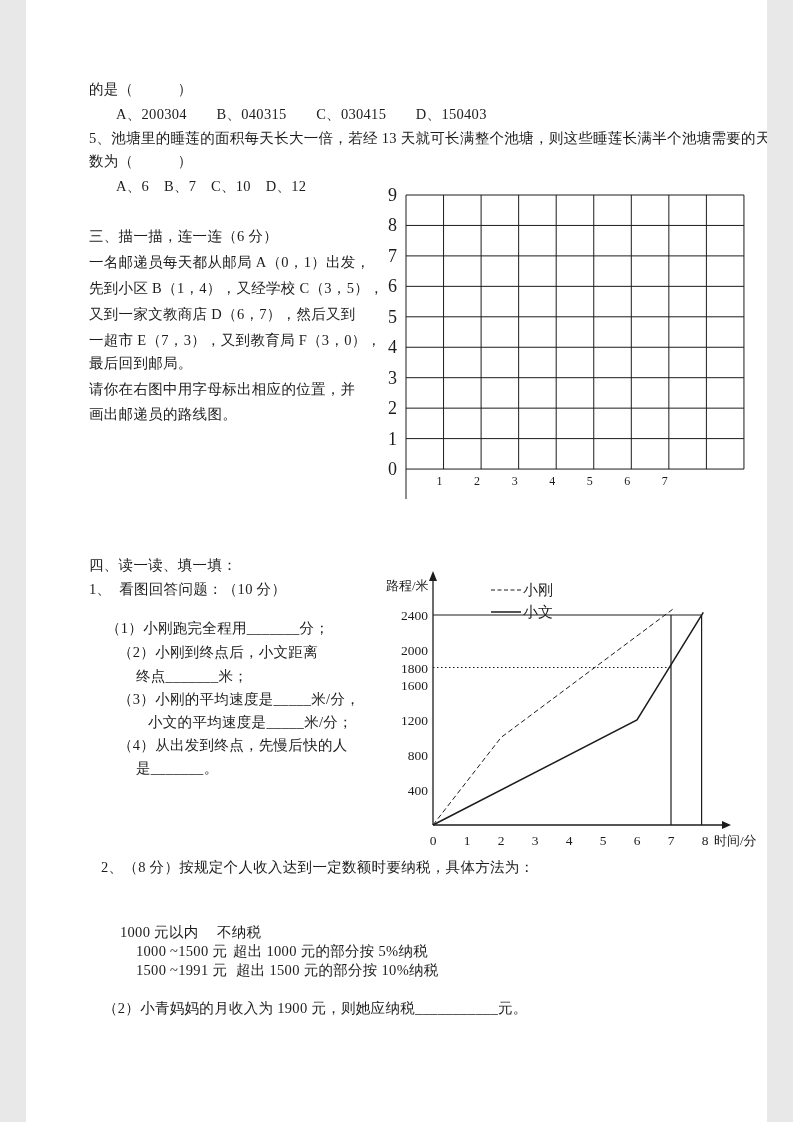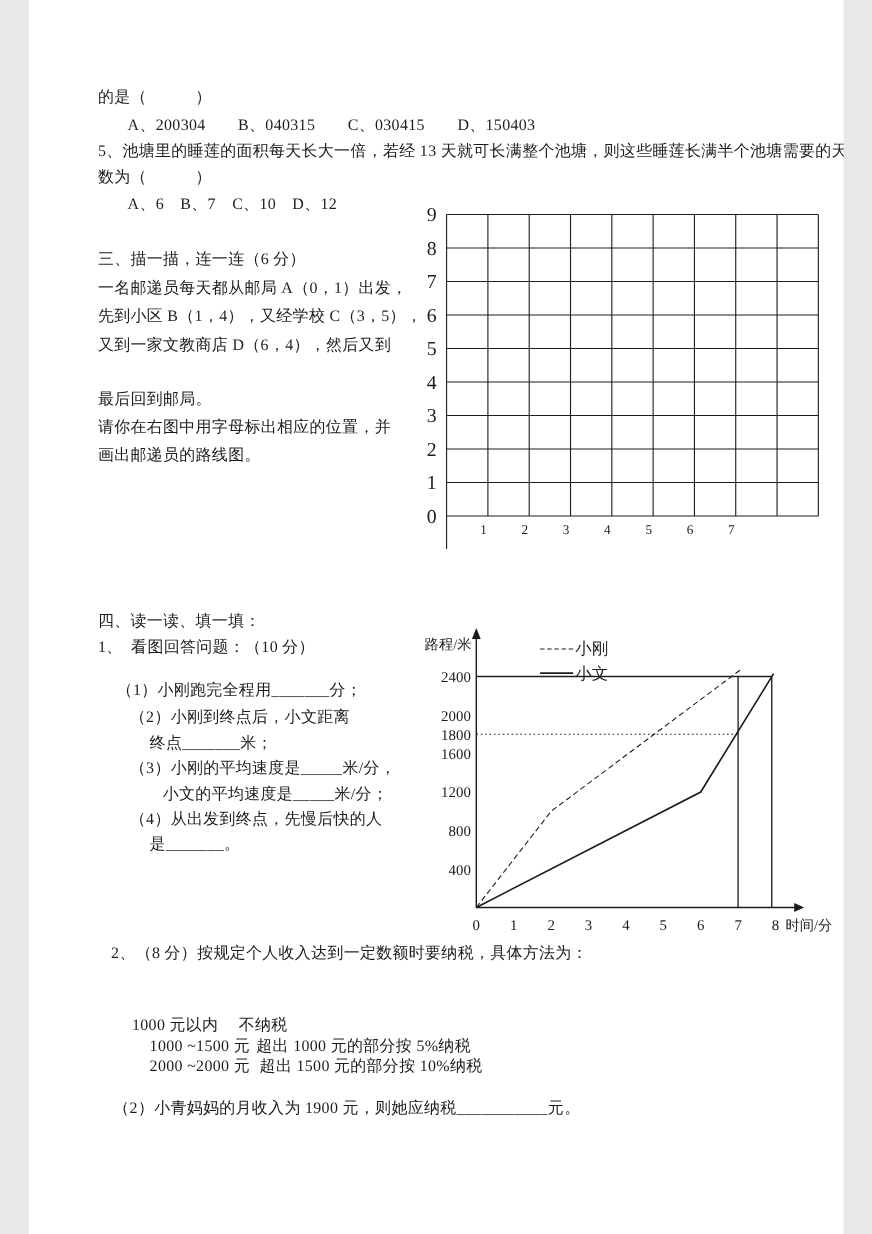--- a/index.html
+++ b/index.html
@@ -19,21 +19,22 @@
 
   <div class="t" style="left:63px;top:80px">的是（　　　）</div>
   <div class="t" style="left:90px;top:105px">A、200304　　B、040315　　C、030415　　D、150403</div>
   <div class="t" style="left:63px;top:129px">5、池塘里的睡莲的面积每天长大一倍，若经 13 天就可长满整个池塘，则这些睡莲长满半个池塘需要的天</div>
   <div class="t" style="left:63px;top:152px">数为（　　　）</div>
   <div class="t" style="left:90px;top:177px">A、6　B、7　C、10　D、12</div>
 
   <div class="t" style="left:63px;top:227px">三、描一描，连一连（6 分）</div>
   <div class="t" style="left:63px;top:253px">一名邮递员每天都从邮局 A（0，1）出发，</div>
   <div class="t" style="left:63px;top:279px">先到小区 B（1，4），又经学校 C（3，5），</div>
-  <div class="t" style="left:63px;top:305px">又到一家文教商店 D（6，4），然后又到</div>
+  <div class="t" style="left:63px;top:305px">又到一家文教商店 D（6，7），然后又到</div>
+  <div class="t" style="left:63px;top:331px">一超市 E（7，3），又到教育局 F（3，0），</div>
   <div class="t" style="left:63px;top:354px">最后回到邮局。</div>
   <div class="t" style="left:63px;top:380px">请你在右图中用字母标出相应的位置，并</div>
   <div class="t" style="left:63px;top:405px">画出邮递员的路线图。</div>
 
   <svg id="grid-svg" class="svgbox" style="left:358px;top:188px" width="372" height="326">
       <line x1="22" y1="7" x2="22" y2="281.05" stroke="#1c1c1c" stroke-width="1"></line>
       <line x1="59.55" y1="7" x2="59.55" y2="281.05" stroke="#1c1c1c" stroke-width="1"></line>
       <line x1="97.1" y1="7" x2="97.1" y2="281.05" stroke="#1c1c1c" stroke-width="1"></line>
       <line x1="134.64999999999998" y1="7" x2="134.64999999999998" y2="281.05" stroke="#1c1c1c" stroke-width="1"></line>
       <line x1="172.2" y1="7" x2="172.2" y2="281.05" stroke="#1c1c1c" stroke-width="1"></line>
@@ -113,16 +114,16 @@
       <text x="253" y="277" font-size="13.5px" text-anchor="middle">6</text>
       <text x="287" y="277" font-size="13.5px" text-anchor="middle">7</text>
       <text x="321" y="277" font-size="13.5px" text-anchor="middle">8</text>
       <text x="2" y="22" font-size="13px">路程/米</text>
       <text x="330" y="277" font-size="13px">时间/分</text>
     </svg>
 
   <div class="t" style="left:75px;top:858px">2、（8 分）按规定个人收入达到一定数额时要纳税，具体方法为：</div>
   <div class="t" style="left:94px;top:923px"><span>1000 元以内</span><span style="position:absolute;left:97px">不纳税</span></div>
   <div class="t" style="left:110px;top:942px"><span>1000 ~1500 元</span><span style="position:absolute;left:97px">超出 1000 元的部分按 5%纳税</span></div>
-  <div class="t" style="left:110px;top:961px"><span>2000 ~2000 元</span><span style="position:absolute;left:100px">超出 1500 元的部分按 10%纳税</span></div>
+  <div class="t" style="left:110px;top:961px"><span>1500 ~1991 元</span><span style="position:absolute;left:100px">超出 1500 元的部分按 10%纳税</span></div>
   <div class="t" style="left:77px;top:999px">（2）小青妈妈的月收入为 1900 元，则她应纳税___________元。</div>
 
 </div>
 
 </body></html>

